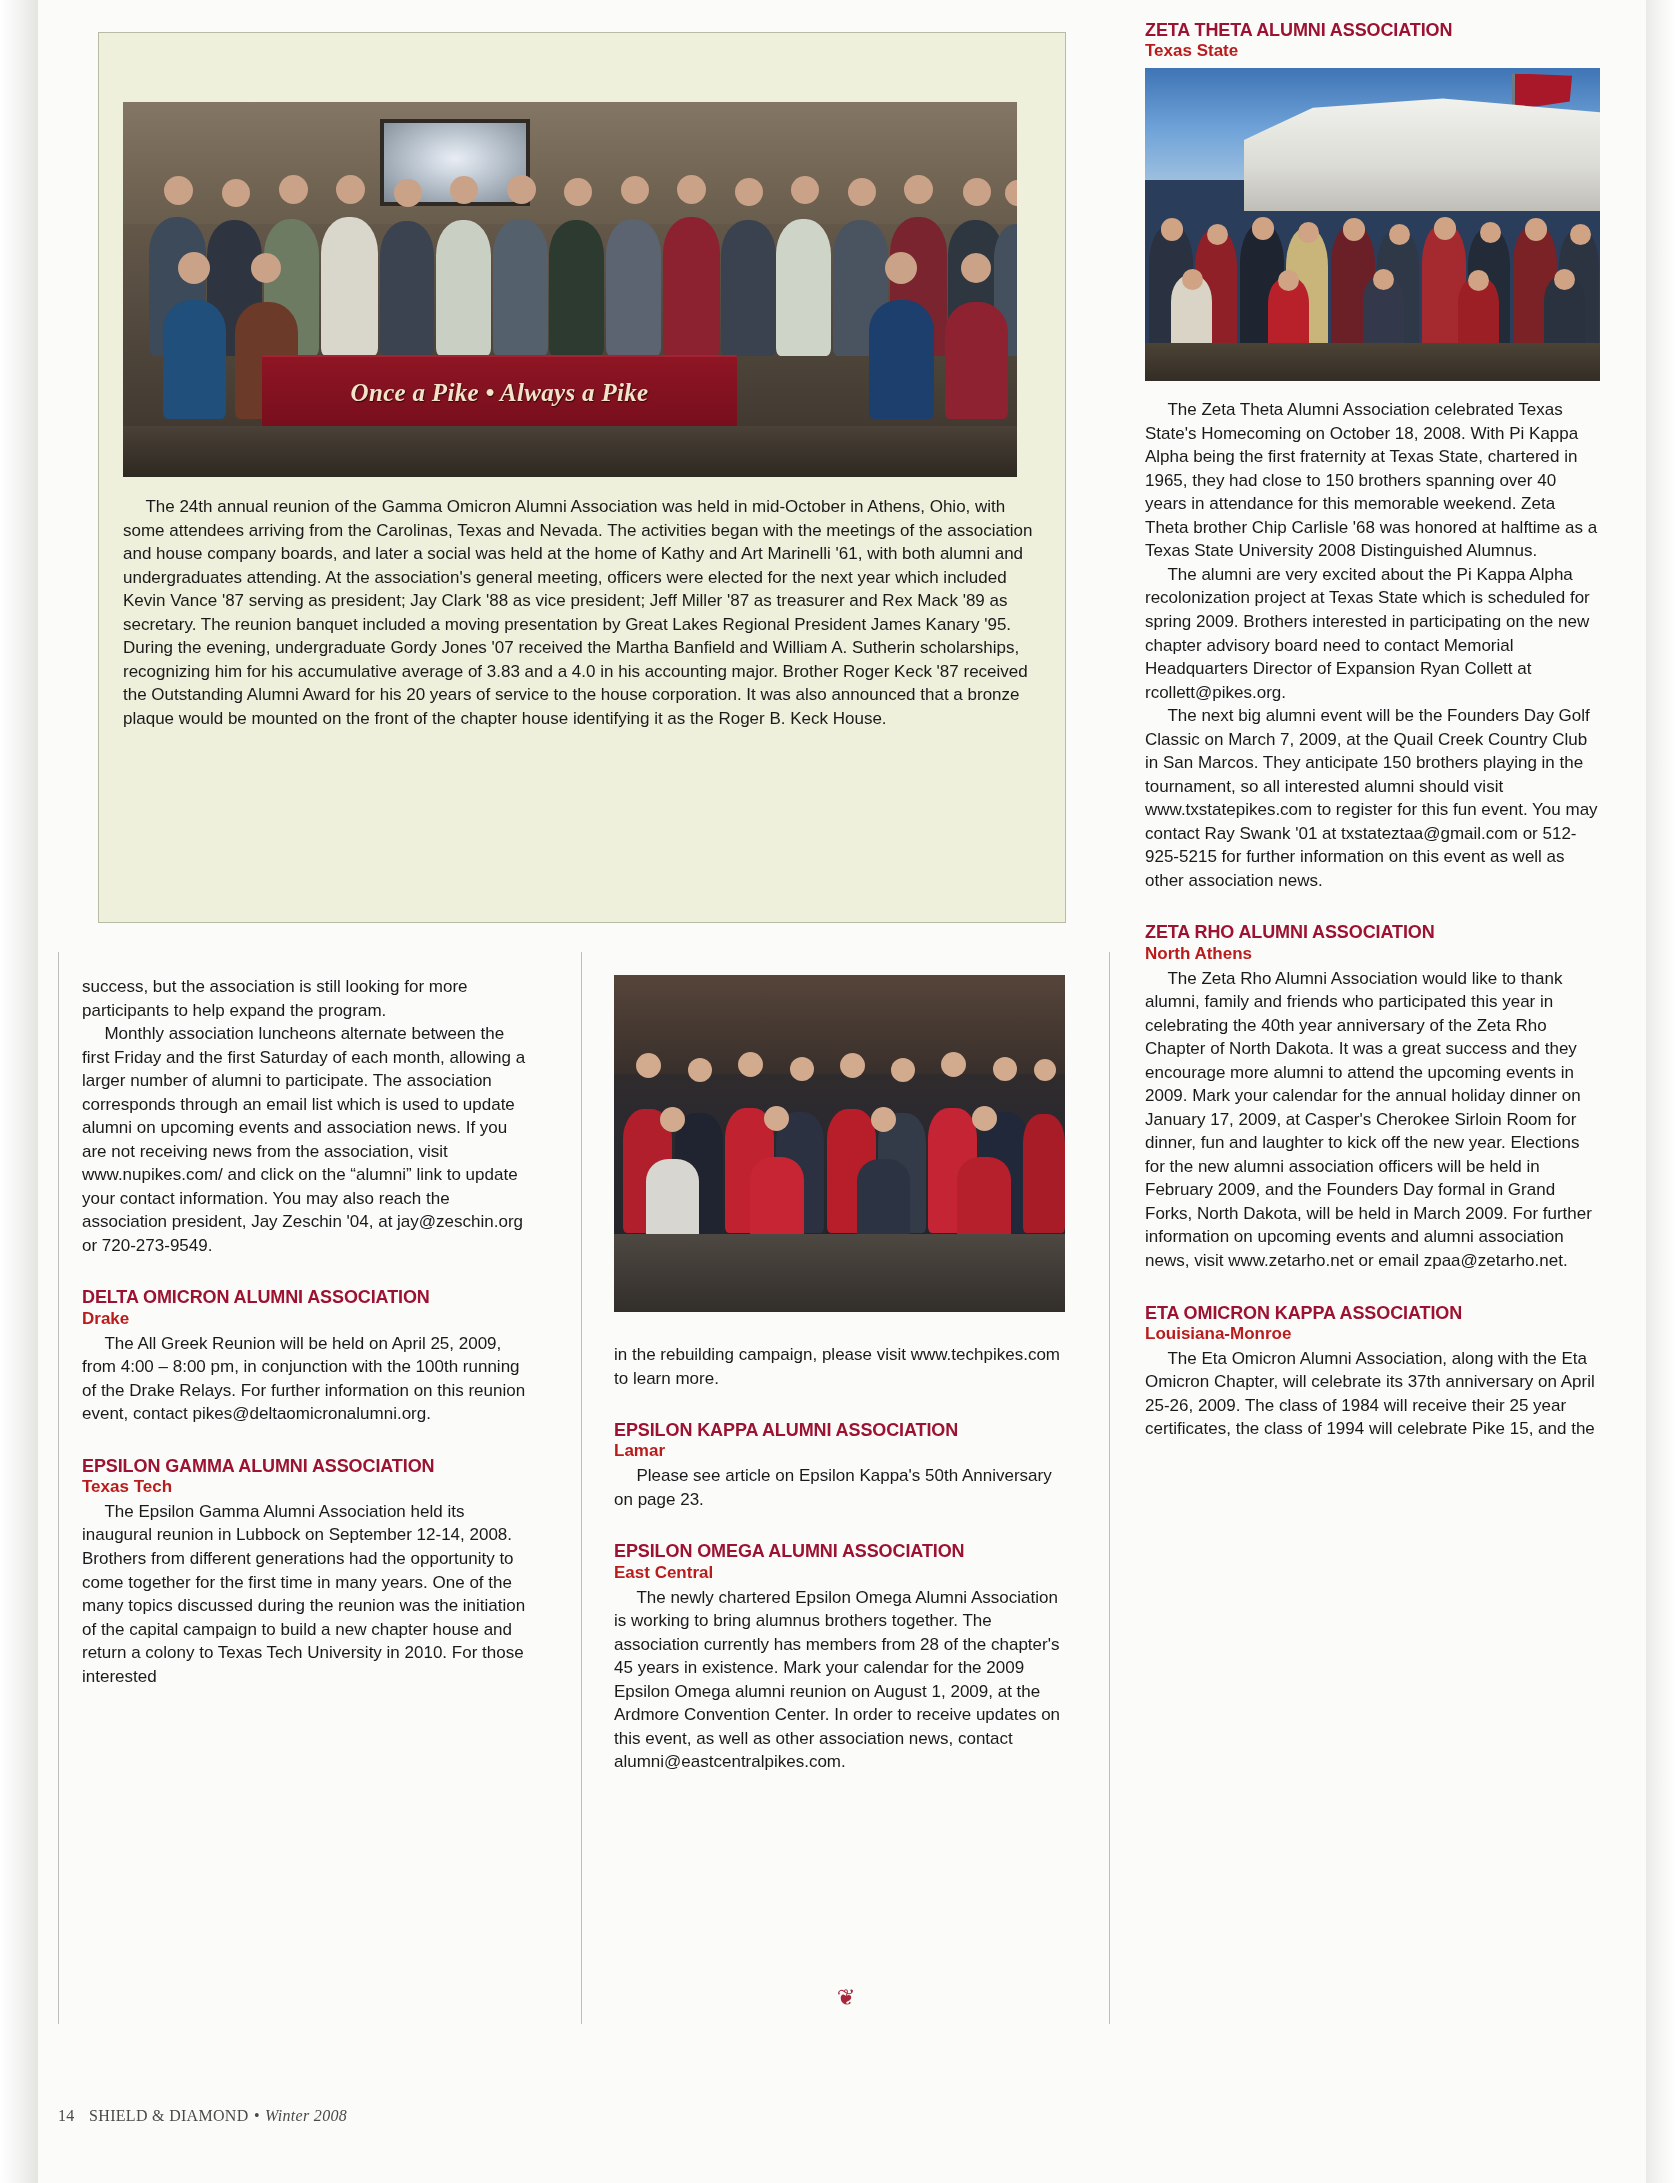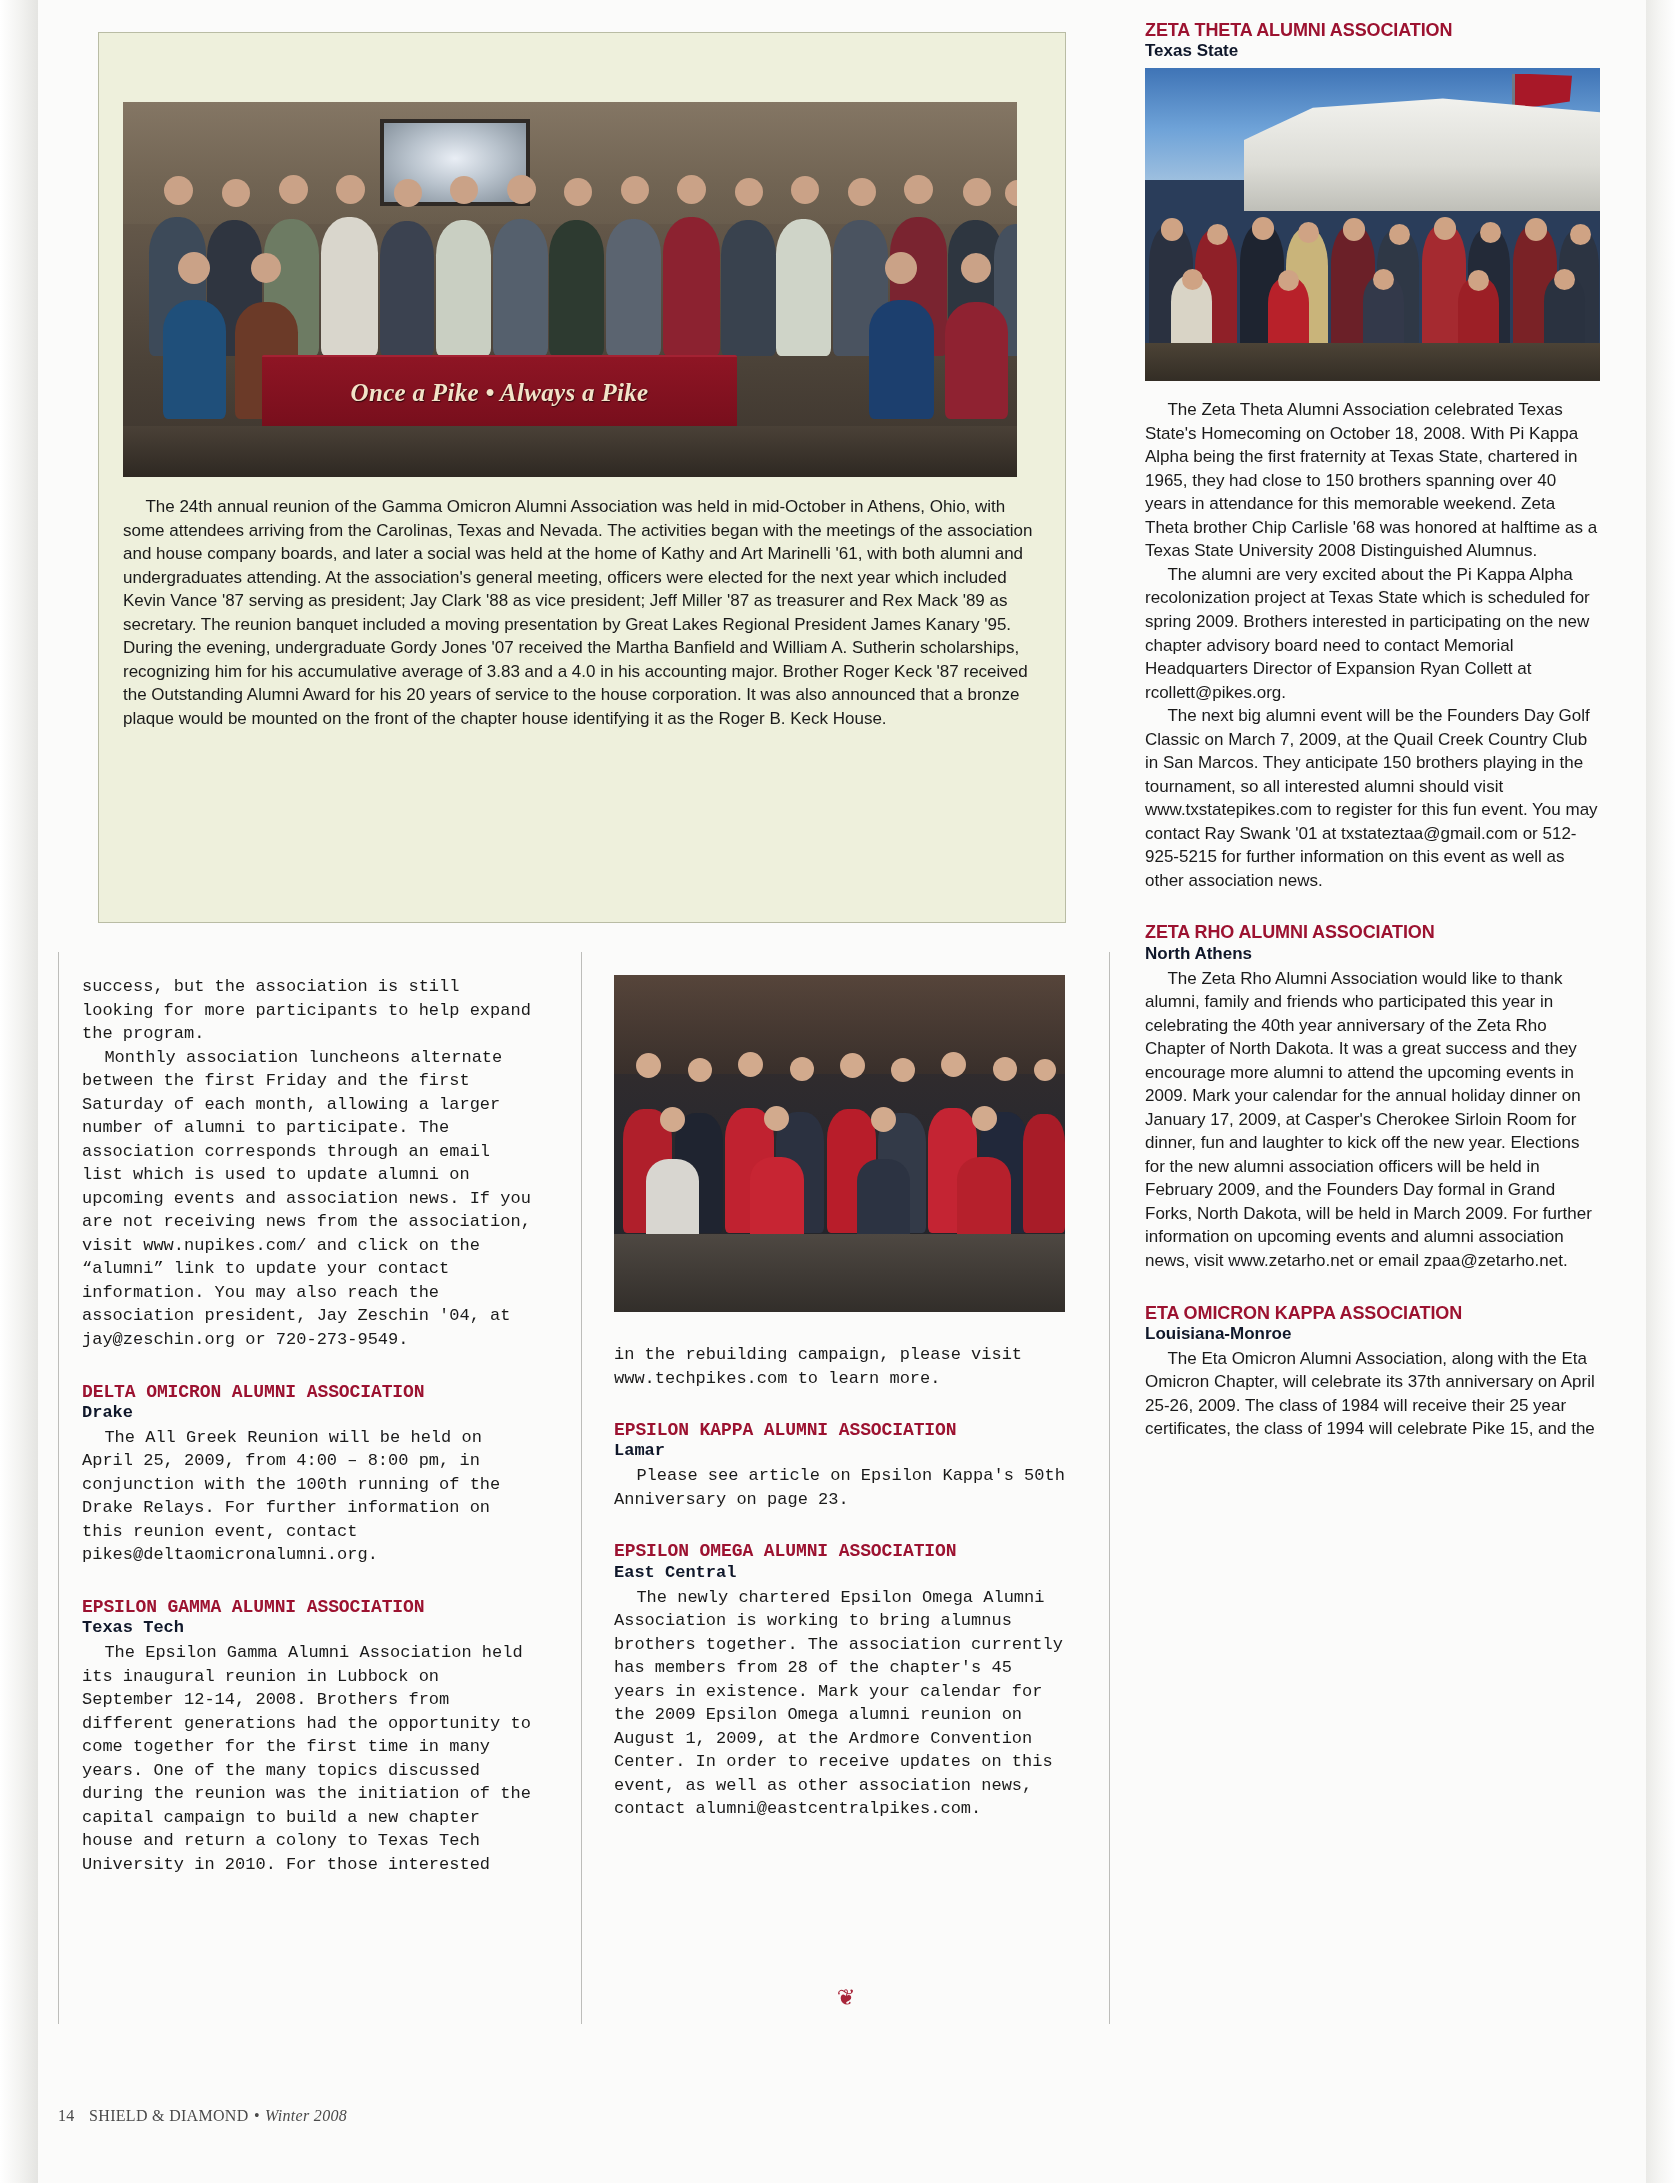--- a/index.html
+++ b/index.html
@@ -38,21 +38,21 @@
   
   .assoc-head {
     color: #9c1230;
     font-weight: bold;
     font-size: 18px;
     letter-spacing: -0.1px;
     line-height: 1.18;
     margin: 0;
   }
   .assoc-sub {
-    color: #0f172a;
+    color: #b91c1c;
     font-weight: bold;
     font-size: 17px;
     line-height: 1.2;
     margin: 0 0 2.6px 0;
   }
   .body-p {
     font-size: 17px;
     line-height: 1.385;
     margin: 0;
     text-indent: 22.4px;
@@ -149,21 +149,20 @@
     left: 24px;
     top: 462px;
     width: 917px;
   }
 
   
   .col {
     position: absolute;
     top: 975px;
     width: 451px;
-    font-family: Liberation Mono, monospace;
   }
   #col-1 { left: 82px; }
   #col-2 { left: 614px; }
 
   .rule-v {
     position: absolute;
     top: 952px;
     width: 0.7px;
     height: 1072px;
     background: #bdbdba;

